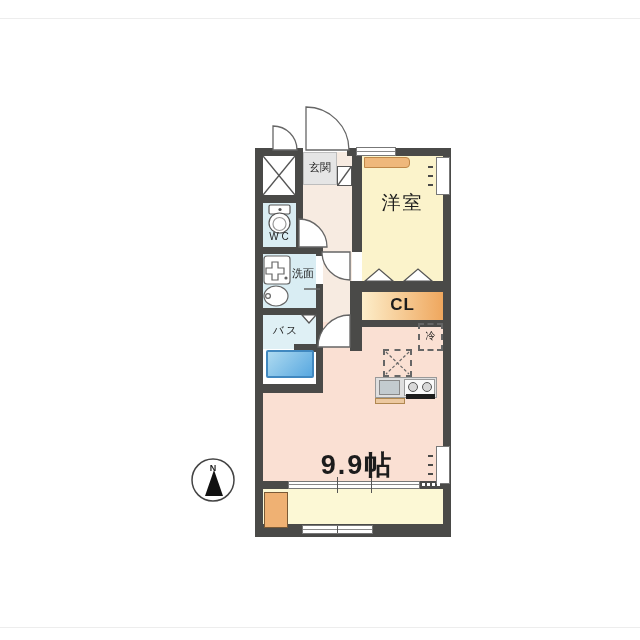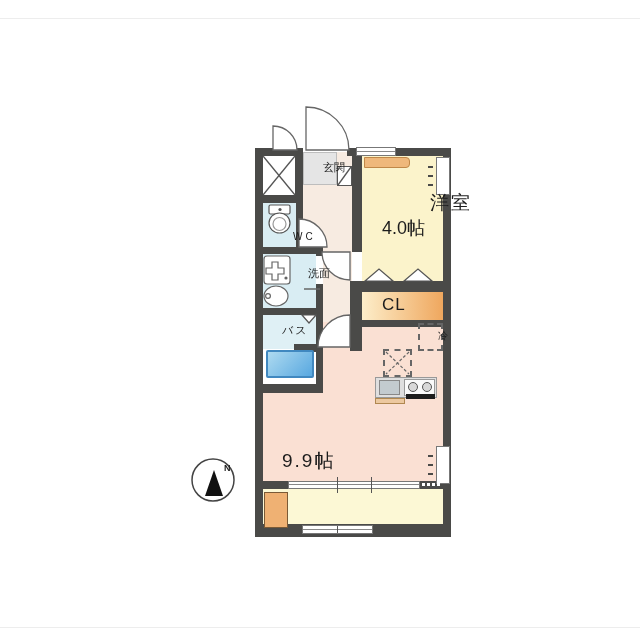--- a/index.html
+++ b/index.html
@@ -1,21 +1,21 @@
 <!DOCTYPE html>
 <html><head>
 <meta charset="utf-8">
 <style>
   html,body{margin:0;padding:0;background:#fff;}
   #canvas{position:relative;width:640px;height:640px;background:#ffffff;overflow:hidden;
           font-family:"Liberation Sans","DejaVu Sans",sans-serif;color:#1c1c1c;}
   .abs{position:absolute;}
   .wall{position:absolute;background:#4a4a48;}
   .fill{position:absolute;}
-  .lbl{position:absolute;text-align:left;line-height:1.15;white-space:nowrap;padding-left:20px;}
+  .lbl{position:absolute;text-align:center;line-height:1.15;white-space:nowrap;}
   .win{position:absolute;background:#fff;border:1px solid #777;box-sizing:border-box;}
   .tick{position:absolute;background:#4a4a48;}
   svg{display:block;}
 </style>
 </head>
 <body>
 
 <div id="canvas">
 
   <div class="abs" style="left:0;top:18px;width:640px;height:1px;background:#ededed;"></div>
@@ -151,23 +151,22 @@
       <circle cx="268" cy="296" r="2.4"></circle>
     </g>
 
     <g>
       <circle cx="213" cy="480" r="21" fill="#ffffff" stroke="#444" stroke-width="1.5"></circle>
       <path d="M214,470 L205,496 L223,496 Z" fill="#111"></path>
     </g>
   </svg>
 
   <div class="lbl" style="left:303px;top:161px;width:34px;font-size:11px;">玄関</div>
-  <div class="lbl" style="left:362px;top:192px;width:81px;font-size:19px;letter-spacing:2px;margin-left:48px;">洋室</div>
-  <div class="lbl" style="left:362px;top:218px;width:81px;font-size:18px;">4.0帖</div>
-  <div class="lbl" style="left:270px;top:231px;width:34px;font-size:10px;letter-spacing:3px;text-indent:3px;">WC</div>
+  <div class="lbl" style="left:362px;top:192px;width:81px;font-size:19px;letter-spacing:2px;">洋室</div>
+  <div class="lbl" style="left:262px;top:231px;width:34px;font-size:10px;letter-spacing:3px;text-indent:3px;">WC</div>
   <div class="lbl" style="left:288px;top:267px;width:30px;font-size:11px;">洗面</div>
   <div class="lbl" style="left:262px;top:324px;width:48px;font-size:11px;letter-spacing:2px;">バス</div>
-  <div class="lbl" style="left:362px;top:295px;width:81px;font-size:17px;font-weight:400;letter-spacing:1px;">CL</div>
+  <div class="lbl" style="left:362px;top:295px;width:81px;font-size:17px;font-weight:700;letter-spacing:1px;">CL</div>
   <div class="lbl" style="left:418px;top:330px;width:25px;font-size:10px;">冷</div>
-  <div class="lbl" style="left:262px;top:450px;width:190px;font-size:19px;letter-spacing:2px;">9.9帖</div>
+  <div class="lbl" style="left:262px;top:450px;width:190px;font-size:27px;letter-spacing:2px;font-weight:bold;">9.9帖</div>
   <div class="lbl" style="left:204px;top:463px;width:18px;font-size:9px;font-weight:bold;">N</div>
 
 </div>
 
 </body></html>

